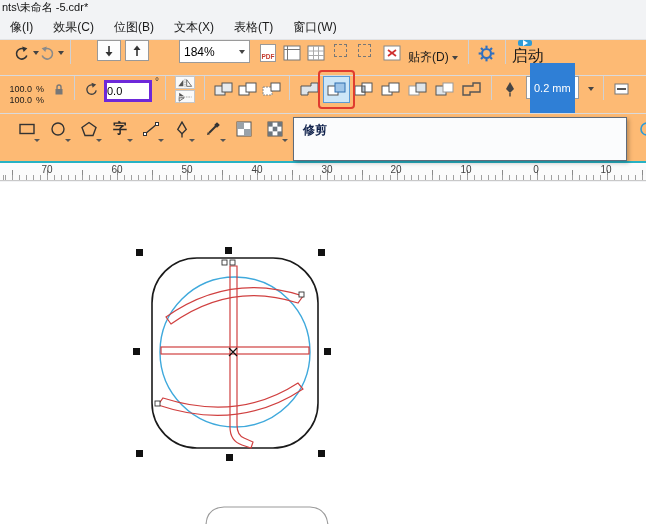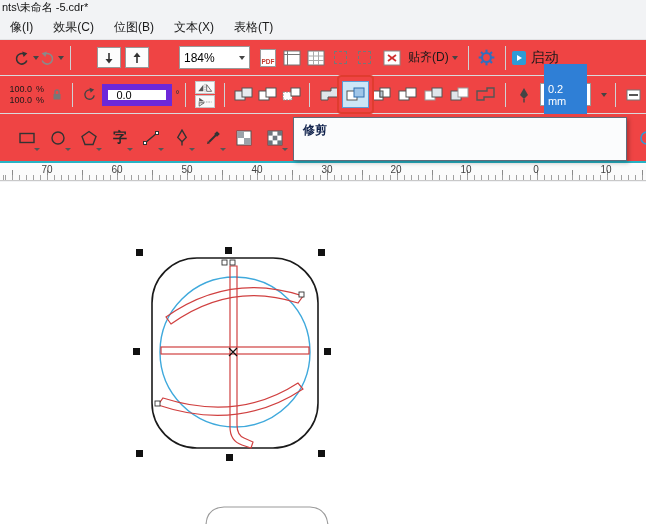--- a/index.html
+++ b/index.html
@@ -5,21 +5,21 @@
   * { margin:0; padding:0; box-sizing:border-box; }
   html,body { width:646px; height:524px; overflow:hidden; }
   body { position:relative; font-family:"Liberation Sans",sans-serif; background:#f2f3f5; color:#1a1a1a; }
 
   
   .titlebar { position:absolute; top:0; left:0; right:0; height:15px; font-size:11px; line-height:15px; padding-left:2px; color:#111; }
   .menubar  { position:absolute; top:15px; left:0; right:0; height:25px; display:flex; align-items:center; font-size:12px; border-bottom:1px solid #e2e3e5; }
   .mi { padding:4px 10px; cursor:default; }
 
   
-  .toolbar { position:absolute; left:0; right:0; display:flex; align-items:center; background:#ef4444; border-bottom:1px solid #d9dadc; }
+  .toolbar { position:absolute; left:0; right:0; display:flex; background:#fdba74; border-bottom:1px solid #d9dadc; }
   #std  { top:40px;  height:36px; padding-left:14px; }
   #prop { top:76px;  height:38px; padding-left:4px; }
   #tools{ top:114px; height:47px; padding-left:12px; border-bottom:none; }
 
   .btn { position:relative; display:flex; align-items:center; justify-content:center; height:26px; min-width:24px; }
   .boxed { width:22px; height:21px; border:1px solid #999; background:#fdfdfd; margin-right:4px; }
   .sep { width:1px; height:24px; background:#cfd1d4; margin:0 6px; flex:none; }
   .dd { display:inline-block; width:0; height:0; border-left:3.5px solid transparent; border-right:3.5px solid transparent; border-top:4px solid #444; margin-left:3px; }
   svg.ic { display:block; }
   .flip { transform:scaleX(-1); }
@@ -29,30 +29,30 @@
   .zoom-combo input { width:52px; border:none; outline:none; font-size:12px; font-family:"Liberation Sans",sans-serif; background:transparent; }
 
   .pdf-page { width:16px; height:18px; border:1px solid #999; background:#fff; display:flex; align-items:flex-end; justify-content:center; }
   .pdf-page i { font-style:normal; font-size:6.5px; font-weight:bold; color:#c43b2e; line-height:8px; }
 
   .dashed-toggle { width:20px; height:20px; display:flex; align-items:center; justify-content:center; }
   .dashed-toggle i { display:block; width:13px; height:13px; border:1px dashed #777; }
 
   .snap { display:flex; align-items:center; font-size:12px; margin:0 4px; }
 
-  .launch { display:flex; align-items:center; font-size:14px; }
+  .launch { display:flex; align-items:center; font-size:16px;flex-direction:column; }
   .launch-ic { width:14px; height:14px; background:#2e9bd6; border-radius:2px; display:flex; align-items:center; justify-content:center; margin-right:5px; }
   .launch-ic i { display:block; width:0; height:0; border-top:3.5px solid transparent; border-bottom:3.5px solid transparent; border-left:5px solid #fff; margin-left:1px; }
 
   
   .scale-block { display:flex; flex-direction:column; justify-content:center; font-size:9px; line-height:11px; width:46px; }
   .srow { display:flex; }
   .srow i { font-style:normal; width:28px; text-align:right; }
   .srow b { font-weight:normal; margin-left:4px; }
-  .prop-input { display:flex; align-items:center; height:22px; border:6px solid #6d28d9; background:#fff; padding:0 8px; margin:14px 3px; }
+  .prop-input { display:flex; align-items:center; height:22px; border:3px solid #6d28d9; background:#fff; padding:0 0; margin:4px 3px; }
   .prop-input input { width:42px; border:none; outline:none; font-size:11px; font-family:"Liberation Sans",sans-serif; background:transparent; }
   .deg { font-size:10px; color:#333; }
   .mirror-group { display:flex; flex-direction:column; gap:1px; margin:0 3px; }
   .mirror-btn { width:20px; height:13px; display:flex; align-items:center; justify-content:center; border:1px solid #c4c6c9; background:#fafafa; }
   .shaping { width:27px; }
   .trim-active { background:#cde6f7; border:1px solid #5b9bd5; height:27px; }
   .red-annotation { position:absolute; left:-6px; top:-7px; right:-6px; bottom:-7px; border:2px solid #e03c2f; border-radius:4px; pointer-events:none; z-index:30; }
   .width-combo { display:flex; align-items:center; height:23px; border:1px solid #9a9a9a; background:#fff; margin:0 4px; padding:0 3px; }
   .width-combo .sel { font-size:11px; color:#fff; background:#2f7fd6; padding:19px 4px; }
 
@@ -82,20 +82,21 @@
 <body>
 
 <div class="titlebar">nts\未命名 -5.cdr*</div>
 
 <div class="menubar">
   <span class="mi">像(I)</span>
   <span class="mi">效果(C)</span>
   <span class="mi">位图(B)</span>
   <span class="mi">文本(X)</span>
   <span class="mi">表格(T)</span>
+  <span class="mi">窗口(W)</span>
 </div>
 
 <div class="toolbar" id="std">
   <span class="btn">
     <svg class="ic" width="16" height="16" viewBox="0 0 16 16">
       <path d="M12.8,10.5 A5.3,5.3 0 1 1 10.5,4.2" fill="none" stroke="#333" stroke-width="1.6"></path>
       <polygon points="8.2,1.6 13.4,3.2 9.6,7.0" fill="#333"></polygon>
     </svg>
       <i class="dd"></i>
   </span>

